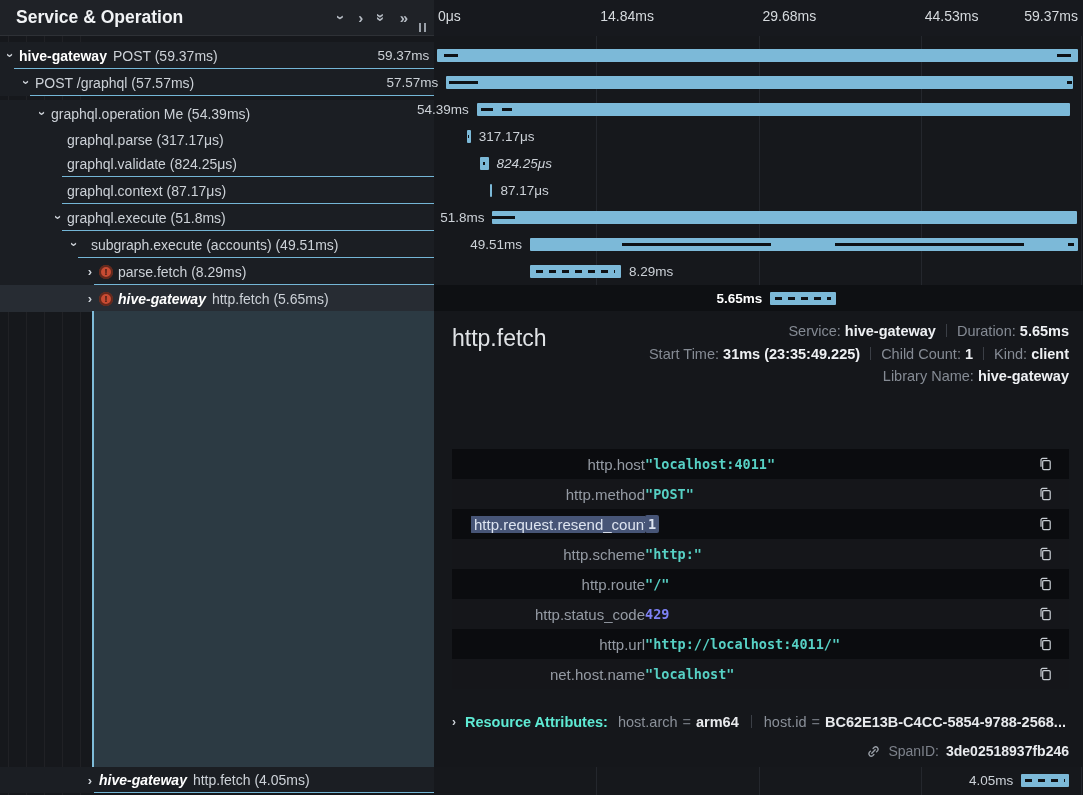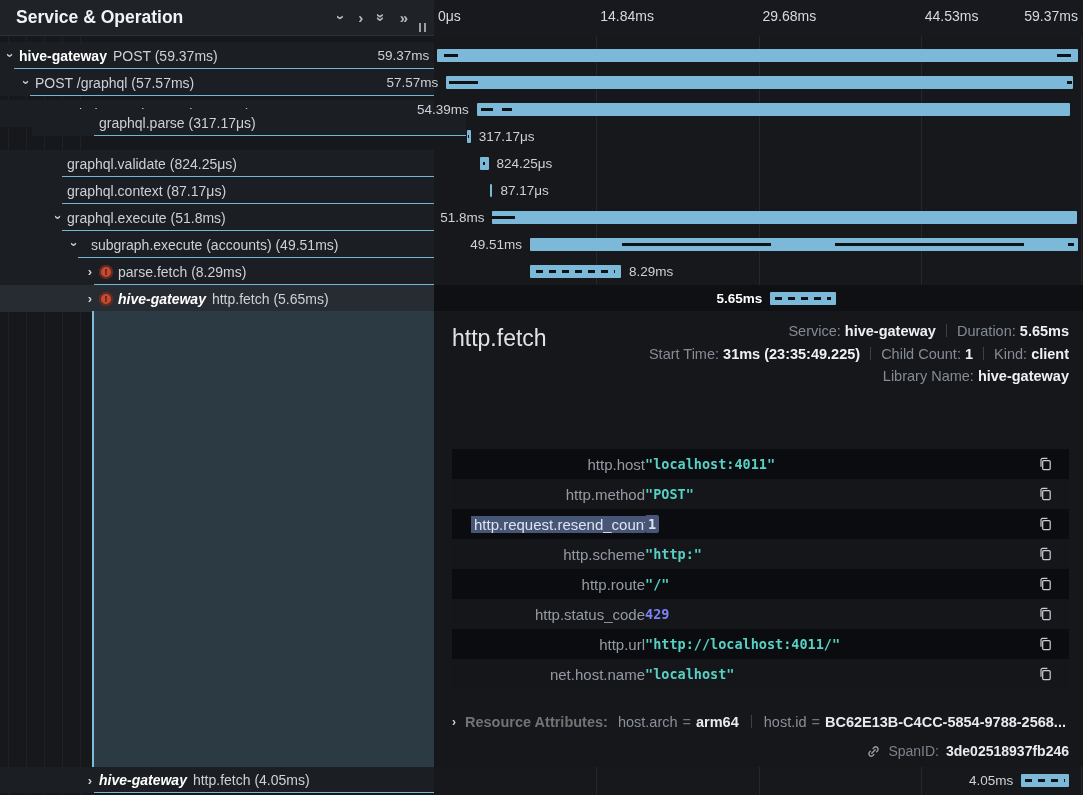--- a/index.html
+++ b/index.html
@@ -154,21 +154,21 @@
         </div>
         <div class="tborder" style="left: 30px;"></div>
       </div>
       <div class="trow" style="top: 100px; height: 27px;">
         <span class="tchev rot90" style="left: 36px;">›</span>
         <div class="content" style="padding-left: 51px;">
           <span class="ttext">graphql.operation Me (54.39ms)</span>
         </div>
         <div class="tborder" style="left: 46px;"></div>
       </div>
-      <div class="trow" style="top: 109px; height: 27px; margin-left: 32px;">
+      <div class="trow" style="top: 126px; height: 27px;">
         <div class="content" style="padding-left: 67px;">
           <span class="ttext">graphql.parse (317.17μs)</span>
         </div>
         <div class="tborder" style="left: 62px;"></div>
       </div>
       <div class="trow" style="top: 150px; height: 27px;">
         <div class="content" style="padding-left: 67px;">
           <span class="ttext">graphql.validate (824.25μs)</span>
         </div>
         <div class="tborder" style="left: 62px;"></div>
@@ -244,21 +244,21 @@
       <div class="brow" style="top: 123px; height: 27px;">
         <div class="bar" style="left: 5.1%; width: 0.55%;">
           <div class="mark" style="left: 25%; width: 30%;"></div>
         </div>
         <div class="blabel" style="left: calc(5.65% + 8px);">317.17μs</div>
       </div>
       <div class="brow" style="top: 150px; height: 27px;">
         <div class="bar" style="left: 7.1%; width: 1.3%;">
           <div class="mark" style="left: 35%; width: 22%;"></div>
         </div>
-        <div class="blabel" style="left: calc(8.4% + 8px);">824.25μs</div>
+        <div class="blabel" style="left: calc(8.4% + 8px); font-style: italic;">824.25μs</div>
       </div>
       <div class="brow" style="top: 177px; height: 27px;">
         <div class="bar" style="left: 8.7%; width: 0.3%;"></div>
         <div class="blabel" style="left: calc(9% + 8px);">87.17μs</div>
       </div>
       <div class="brow" style="top: 204px; height: 27px;">
         <div class="bar" style="left: 9%; width: 90%;">
           <div class="mark" style="left: 0%; width: 3.8%;"></div>
         </div>
         <div class="blabel" style="right: calc(91% + 8px);">51.8ms</div>
@@ -365,21 +365,21 @@
             <div class="copy-btn"><svg width="15" height="16" viewBox="0 0 16 16" fill="none" stroke="#c8cdd3" stroke-width="1.3" stroke-linejoin="round">
                 <rect x="5" y="4.5" width="8" height="9.5" rx="1.2"></rect>
                 <path d="M3.2 11 V3.6 a1.6 1.6 0 0 1 1.6 -1.6 H10"></path>
               </svg></div>
           </div>
         </div>
     </div>
 
     <div id="resource">
       <span class="sec-chev">›</span>
-      <span style="font-weight:bold;color:#737373;margin-right:10px;">Resource Attributes:</span>
+      <span style="font-weight:bold;color:#5eead4;margin-right:10px;">Resource Attributes:</span>
       <span id="resource-items"><span class="rkey">host.arch</span><span class="req">=</span><span class="rval">arm64</span><span class="mdiv" style="margin: 0px 12px;"></span><span class="rkey">host.id</span><span class="req">=</span><span class="rval">BC62E13B-C4CC-5854-9788-2568...</span></span>
     </div>
 
     <div id="spanid">
       <span style="line-height:0;">
         <svg width="15" height="15" viewBox="0 0 16 16" fill="none" stroke="#9aa0a8" stroke-width="1.5" stroke-linecap="round">
           <path d="M6.2 9.8 L9.8 6.2"></path>
           <path d="M7.6 4.8 l1.3-1.3 a2.6 2.6 0 0 1 3.6 3.6 L11.2 8.4"></path>
           <path d="M8.4 11.2 L7.1 12.5 a2.6 2.6 0 0 1 -3.6 -3.6 L4.8 7.6"></path>
         </svg>

